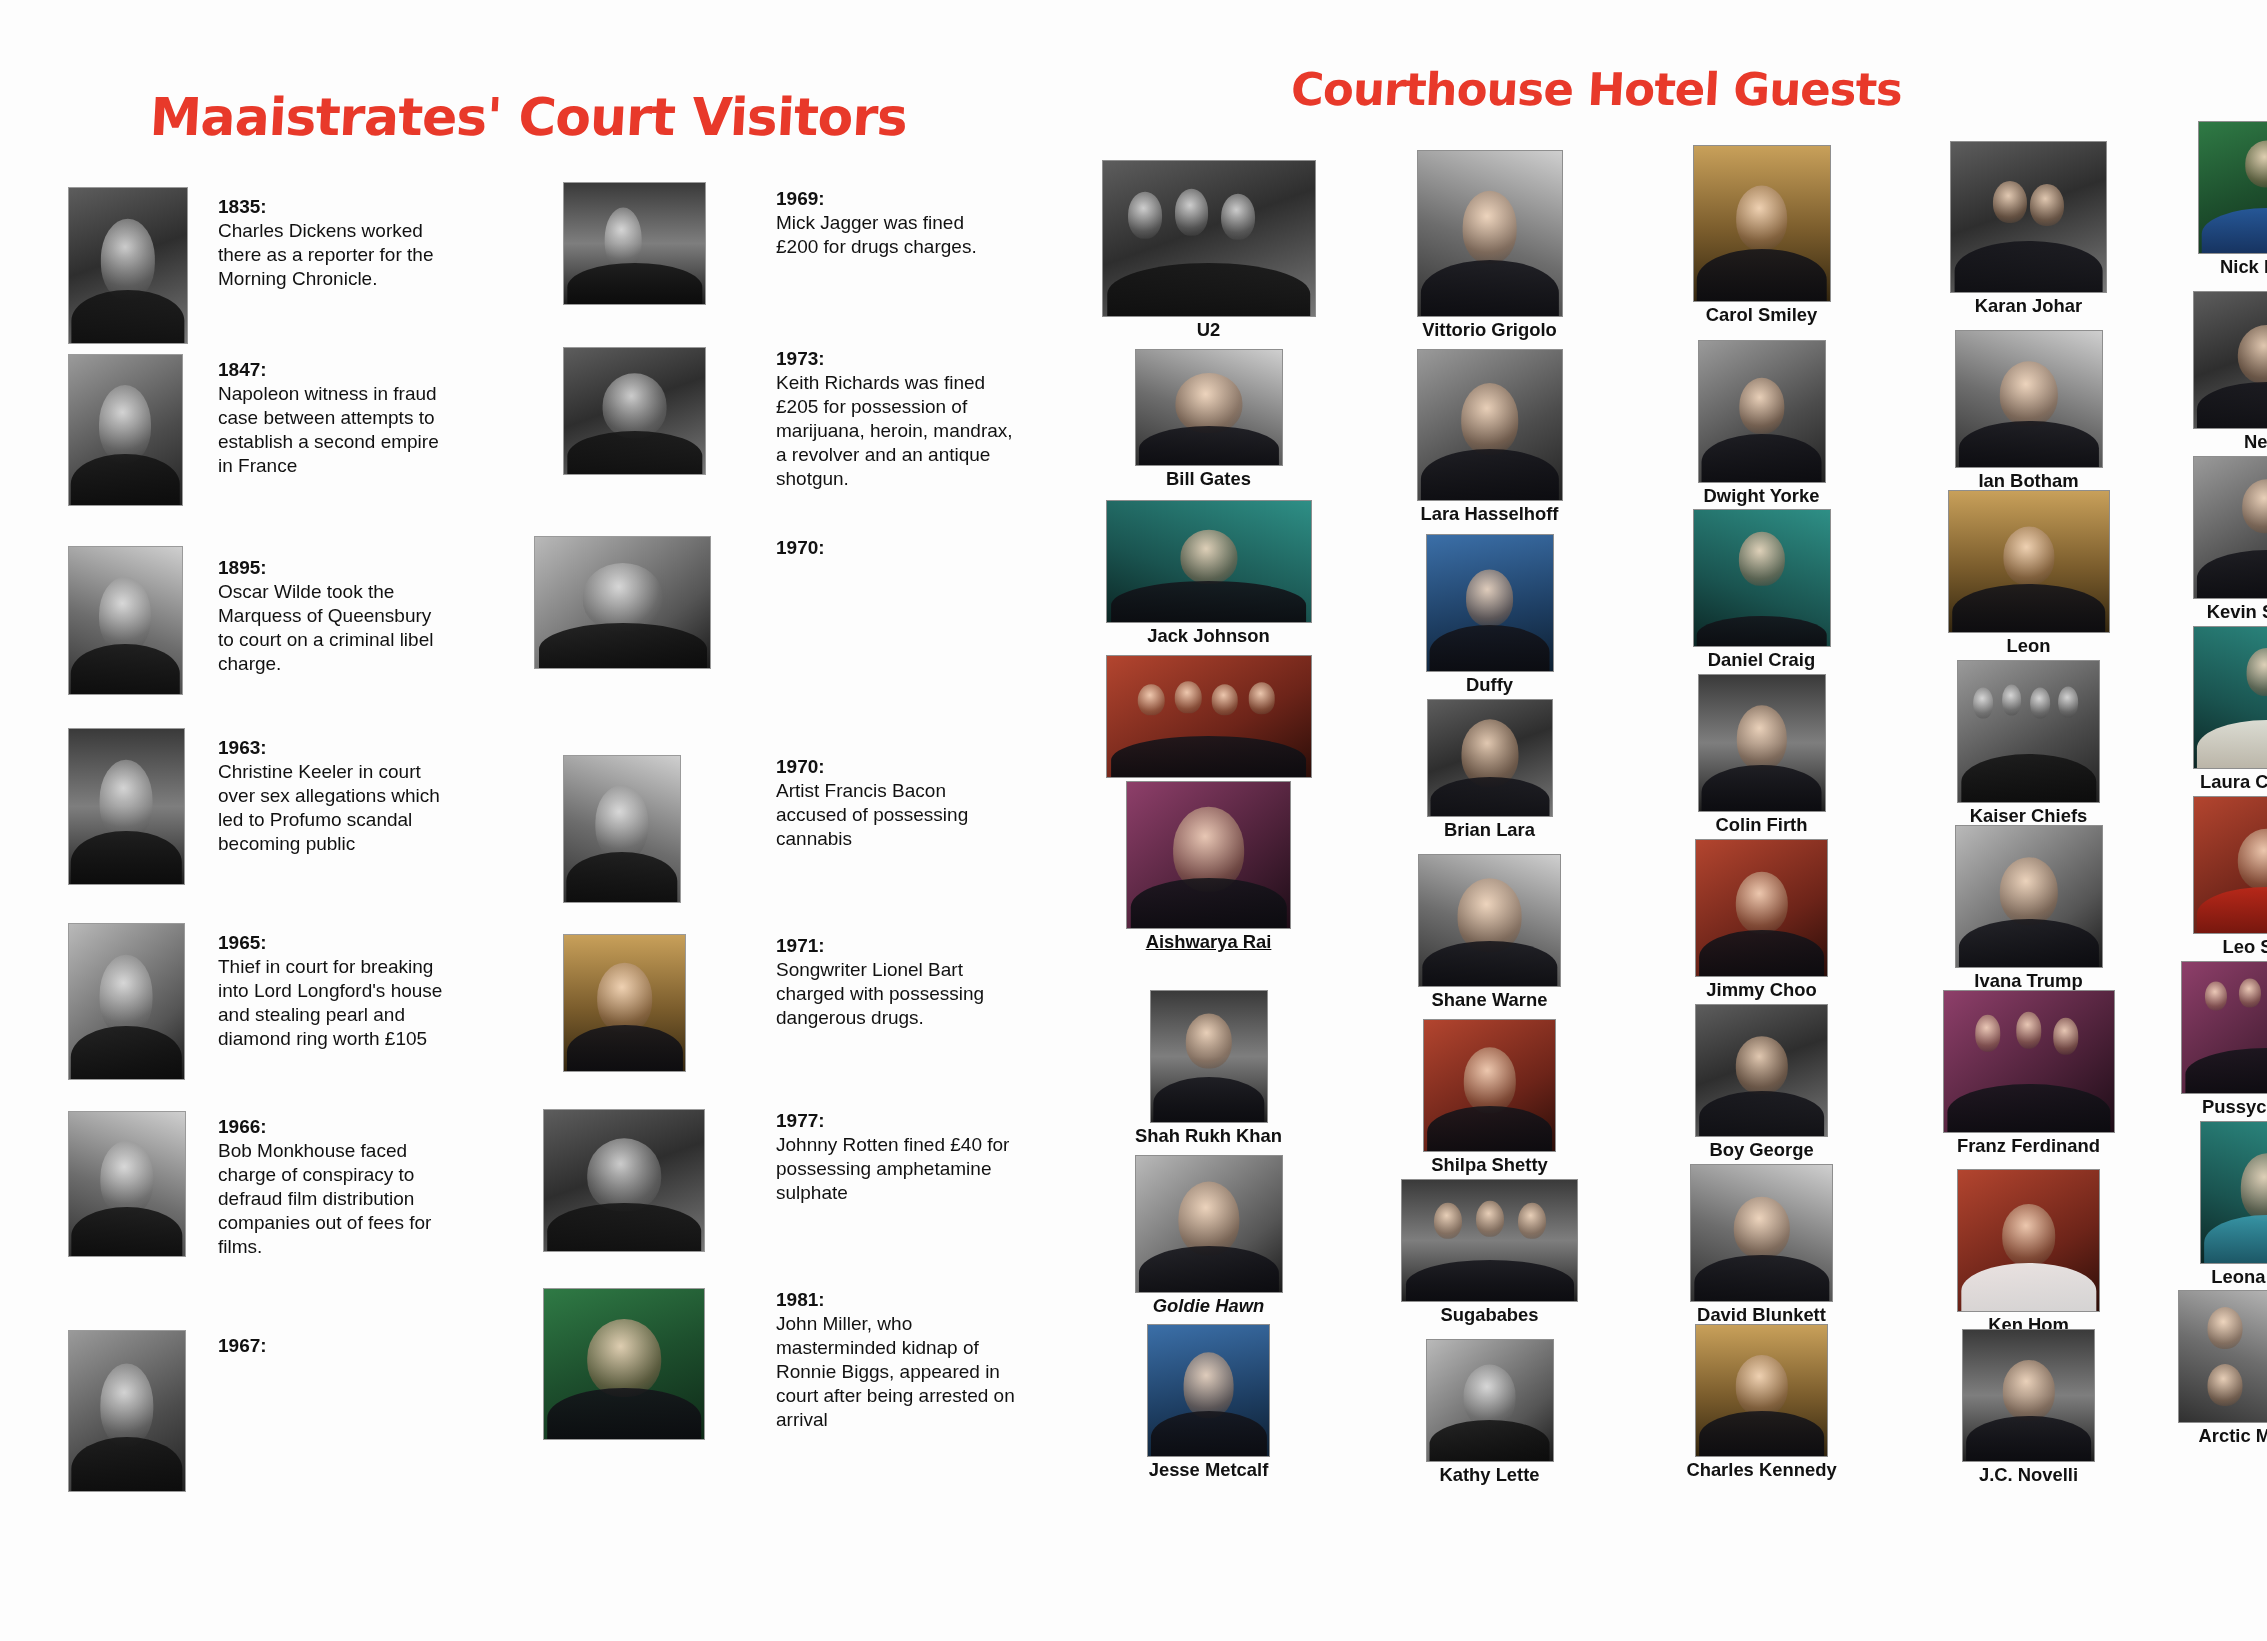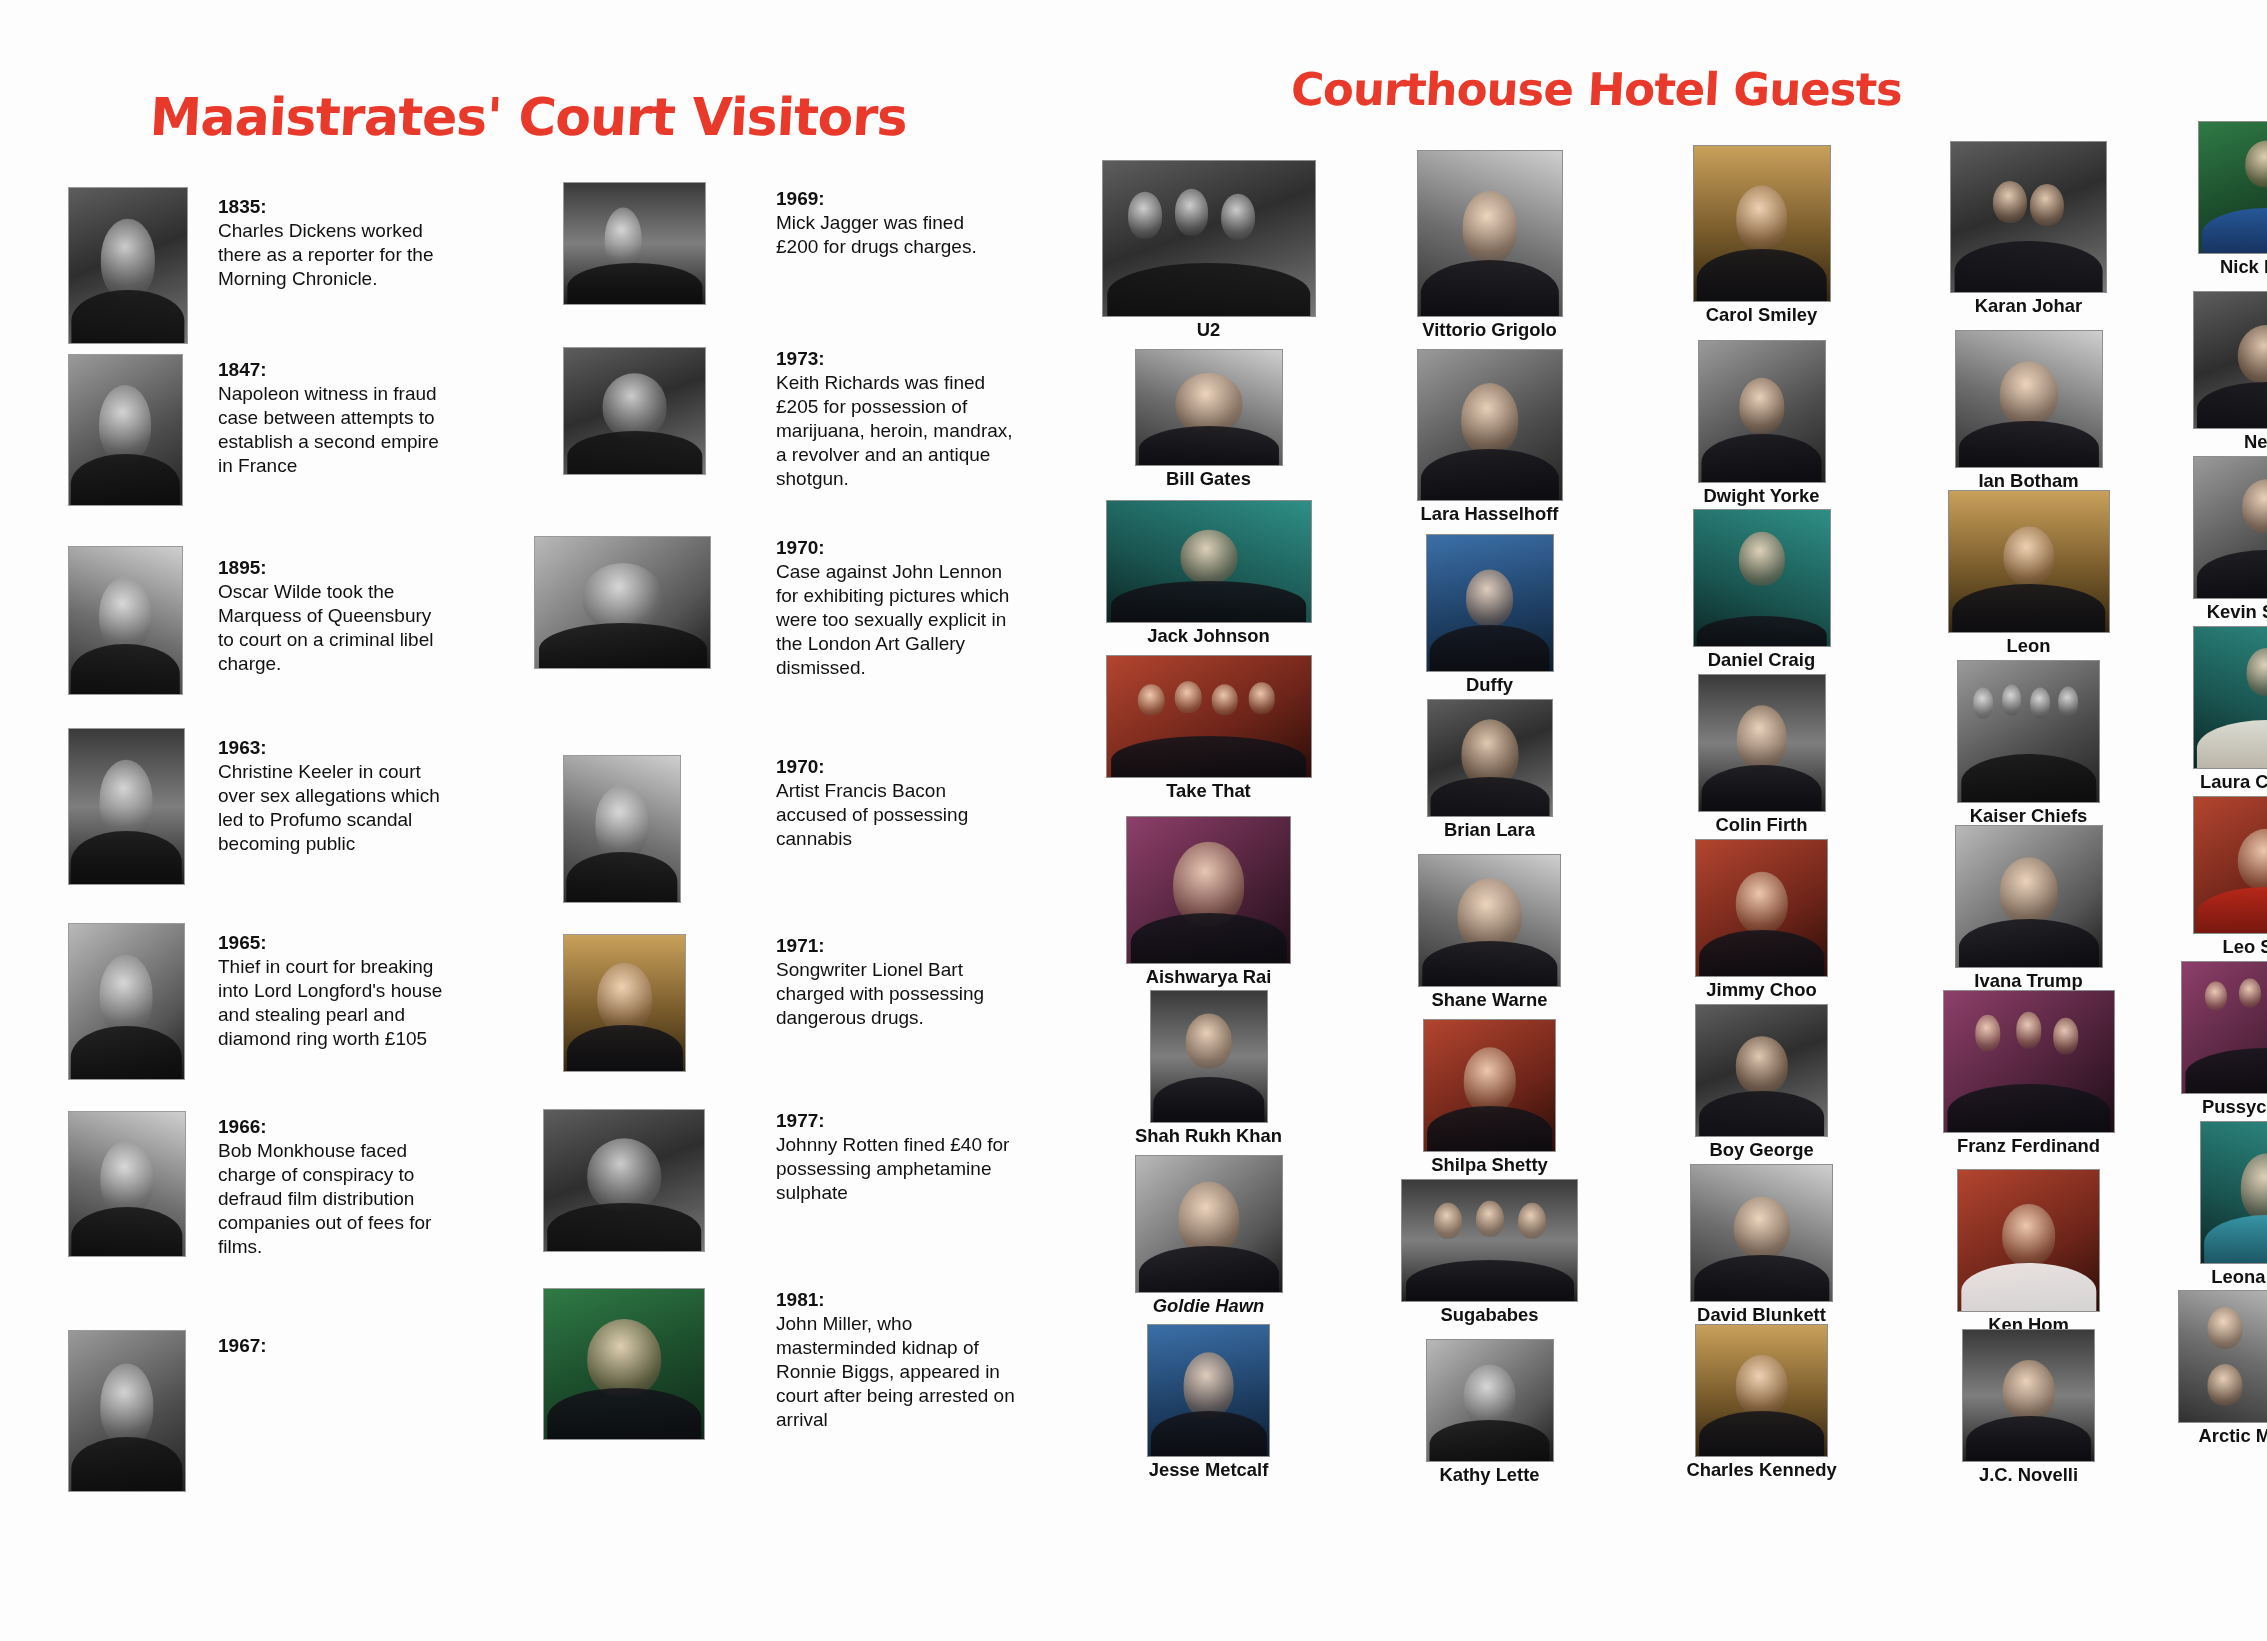--- a/index.html
+++ b/index.html
@@ -290,21 +290,20 @@
 
       <div class="entry" style="left:0; top:349px;">
         <div class="entry-photo bw ph-grad-5" style="left:49px; top:0; width:175px; height:131px;">
           <span class="ph-inner">
               <span class="face"></span>
               <span class="shoulders"></span>
             </span>
         </div>
         <div class="entry-text" style="left:291px; top:0; width:243px;">
           <span class="entry-year">1970:</span>
-          <span class="entry-body">Case against John Lennon for exhibiting pictures which were too sexually explicit in the London Art Gallery dismissed.</span>
         </div>
       </div>
 
       <div class="entry" style="left:0; top:568px;">
         <div class="entry-photo bw ph-grad-3" style="left:78px; top:0; width:116px; height:146px;">
           <span class="ph-inner">
               <span class="face"></span>
               <span class="shoulders"></span>
             </span>
         </div>
@@ -389,21 +388,21 @@
         <div class="guest-photo ph-color-3" style="width:204px; height:121px;">
           <span class="face" style="left:22%;width:13%;height:26%;top:36%;"></span>
           <span class="face" style="left:40%;width:13%;height:26%;top:34%;"></span>
           <span class="face" style="left:58%;width:13%;height:26%;top:36%;"></span>
           <span class="face" style="left:76%;width:13%;height:26%;top:35%;"></span>
           <span class="shoulders"></span>
         </div>
         <span class="guest-name">Take That</span>
       </div>
 
-      <div class="guest" style="top:656px;">
+      <div class="guest" style="top:621px;text-decoration:underline;">
         <div class="guest-photo ph-color-6" style="width:163px; height:146px;">
           <span class="face" style="width:44%;height:58%;"></span>
             <span class="shoulders"></span>
         </div>
         <span class="guest-name">Aishwarya Rai</span>
       </div>
 
       <div class="guest" style="top:830px;">
         <div class="guest-photo ph-grad-4" style="width:116px; height:131px;">
           <span class="face" style="width:40%;height:42%;top:38%;"></span>

